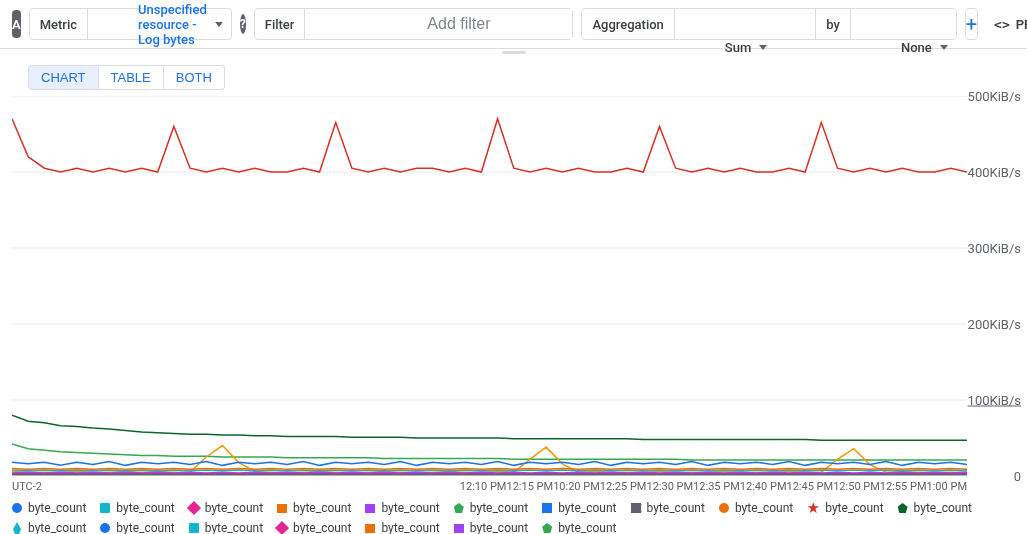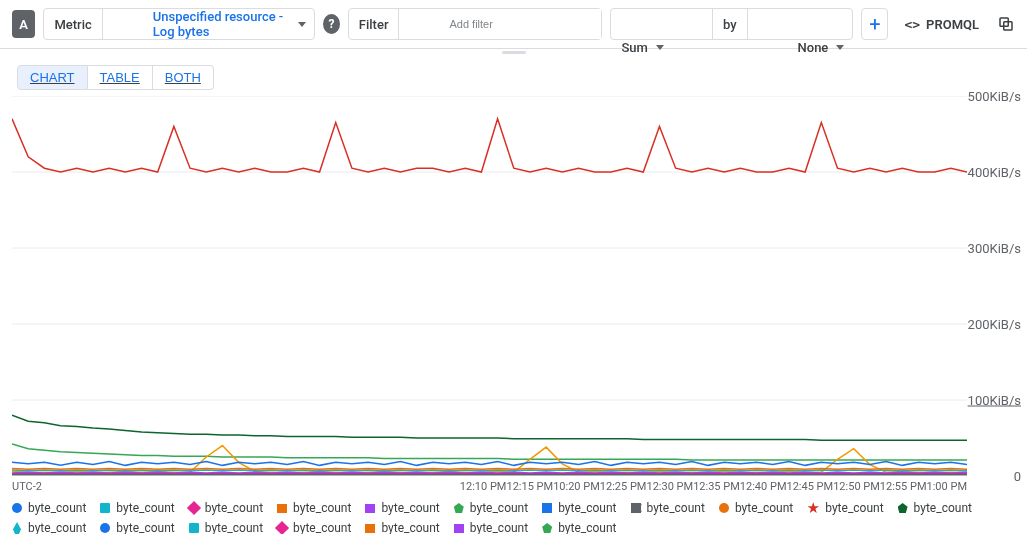--- a/index.html
+++ b/index.html
@@ -57,23 +57,24 @@
     border-left: 4px solid transparent;
     border-right: 4px solid transparent;
     border-top: 5px solid #5f6368;
     margin-left: 4px;
   }
   .filter-input {
     border: none;
     outline: none;
     padding: 0 10px;
     height: 100%;
-    font-size: 11px;
+    font-size: 16px;
     flex: 1;
     min-width: 120px;
+    text-align: center;
   }
   .filter-input::placeholder { color: #80868b; }
   .icon-btn {
     width: 32px; height: 32px;
     border: 1px solid #dadce0;
     border-radius: 4px;
     background: #fff;
     display: flex; align-items: center; justify-content: center;
     cursor: pointer;
   }
@@ -100,22 +101,21 @@
   .divider-handle::after {
     content: "";
     width: 24px; height: 3px;
     background: #dadce0;
     border-radius: 2px;
   }
 
   .view-tabs {
     display: flex;
     gap: 0;
-    padding: 10px 17px 6px;
-    text-decoration: underline;
+    padding: 10px 28px 6px;
   }
   .tab {
     border: 1px solid #dadce0;
     padding: 4px 12px;
     font-weight: 500;
     color: #1a73e8;
     background: #fff;
     cursor: pointer;
     font-size: 13px;
   }
@@ -231,20 +231,21 @@
   </div>
 
   <div class="help-circle">?</div>
 
   <div class="seg" style="flex:0 0 220px">
     <div class="label">Filter</div>
     <input class="filter-input" placeholder="Add filter" style="">
   </div>
 
   <div class="seg">
+    <div class="label">Aggregation</div>
     <div class="value dark">
       <span>Sum</span>
       <span class="dropdown-caret"></span>
     </div>
     <div class="label" style="border-left:1px solid #dadce0">by</div>
     <div class="value dark">
       <span>None</span>
       <span class="dropdown-caret"></span>
     </div>
   </div>

